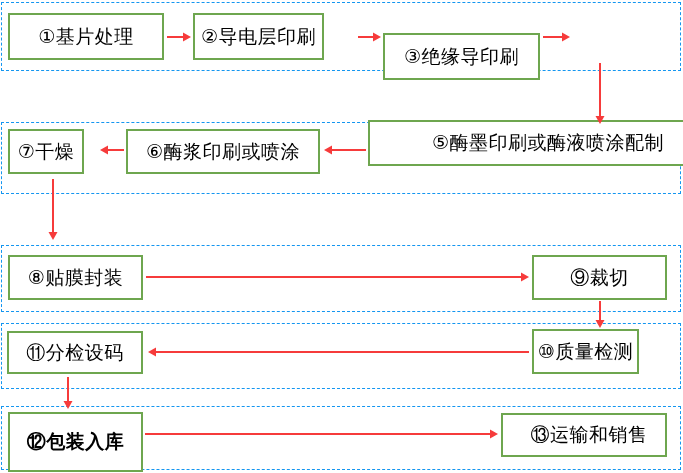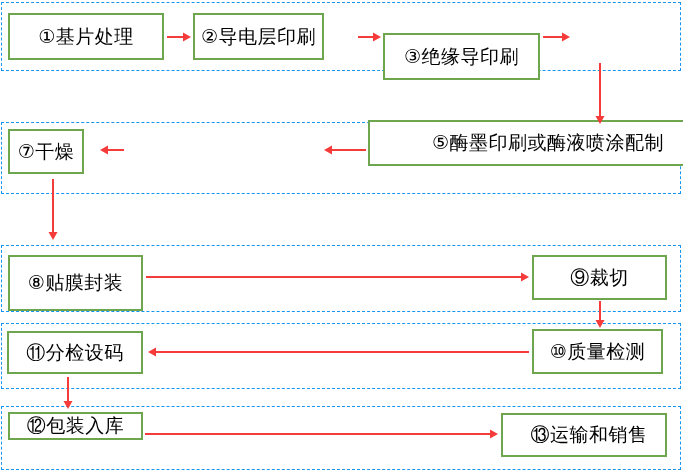--- a/index.html
+++ b/index.html
@@ -30,29 +30,30 @@
   <div class="lane" style="top:122px;height:72px;"></div>
   <div class="lane" style="top:245px;height:67px;"></div>
   <div class="lane" style="top:323px;height:66px;"></div>
   <div class="lane" style="top:406px;height:64px;"></div>
 
   <div class="node" style="left:8px;  top:13px;  width:156px;height:47px;">①基片处理</div>
   <div class="node" style="left:193px;top:13px;  width:131px;height:47px;">②导电层印刷</div>
   <div class="node" style="left:383px;top:13px;  width:157px;height:47px;margin-top:20px;">③绝缘导印刷</div>
 
   <div class="node" style="left:368px;top:120px;width:324px;height:46px;padding-left:36px;">⑤酶墨印刷或酶液喷涂配制</div>
+  <div class="node" style="left:126px;top:129px;width:194px;height:45px;">⑥酶浆印刷或喷涂</div>
   <div class="node" style="left:8px;  top:129px;width:76px; height:45px;">⑦干燥</div>
 
-  <div class="node" style="left:8px;  top:255px;width:135px;height:56px;">⑧贴膜封装</div>
+  <div class="node" style="left:8px;  top:255px;width:135px;height:45px;">⑧贴膜封装</div>
   <div class="node" style="left:532px;top:255px;width:135px;height:45px;font-family:Liberation Mono, monospace;">⑨裁切</div>
 
-  <div class="node" style="left:532px;top:329px;width:131px;height:45px;">⑩质量检测</div>
+  <div class="node" style="left:532px;top:329px;width:107px;height:45px;">⑩质量检测</div>
   <div class="node" style="left:7px;  top:331px;width:136px;height:43px;">⑪分检设码</div>
 
-  <div class="node" style="left:8px;  top:412px;width:135px;height:28px;">⑫包装入库</div>
+  <div class="node" style="left:8px;  top:412px;width:135px;height:60px;font-weight:bold;">⑫包装入库</div>
   <div class="node" style="left:501px;top:413px;width:166px;height:44px;padding-left:10px;">⑬运输和销售</div>
 
   <svg class="arrows" width="683" height="473" viewBox="0 0 683 473">
     <g>
       <line class="arrow-line" x1="167" y1="37" x2="184" y2="37"></line>
       <polygon class="arrow-head" points="191,37 183,32.5 183,41.5"></polygon>
     </g>
     <g>
       <line class="arrow-line" x1="358" y1="37" x2="374" y2="37"></line>
       <polygon class="arrow-head" points="381,37 373,32.5 373,41.5"></polygon>

